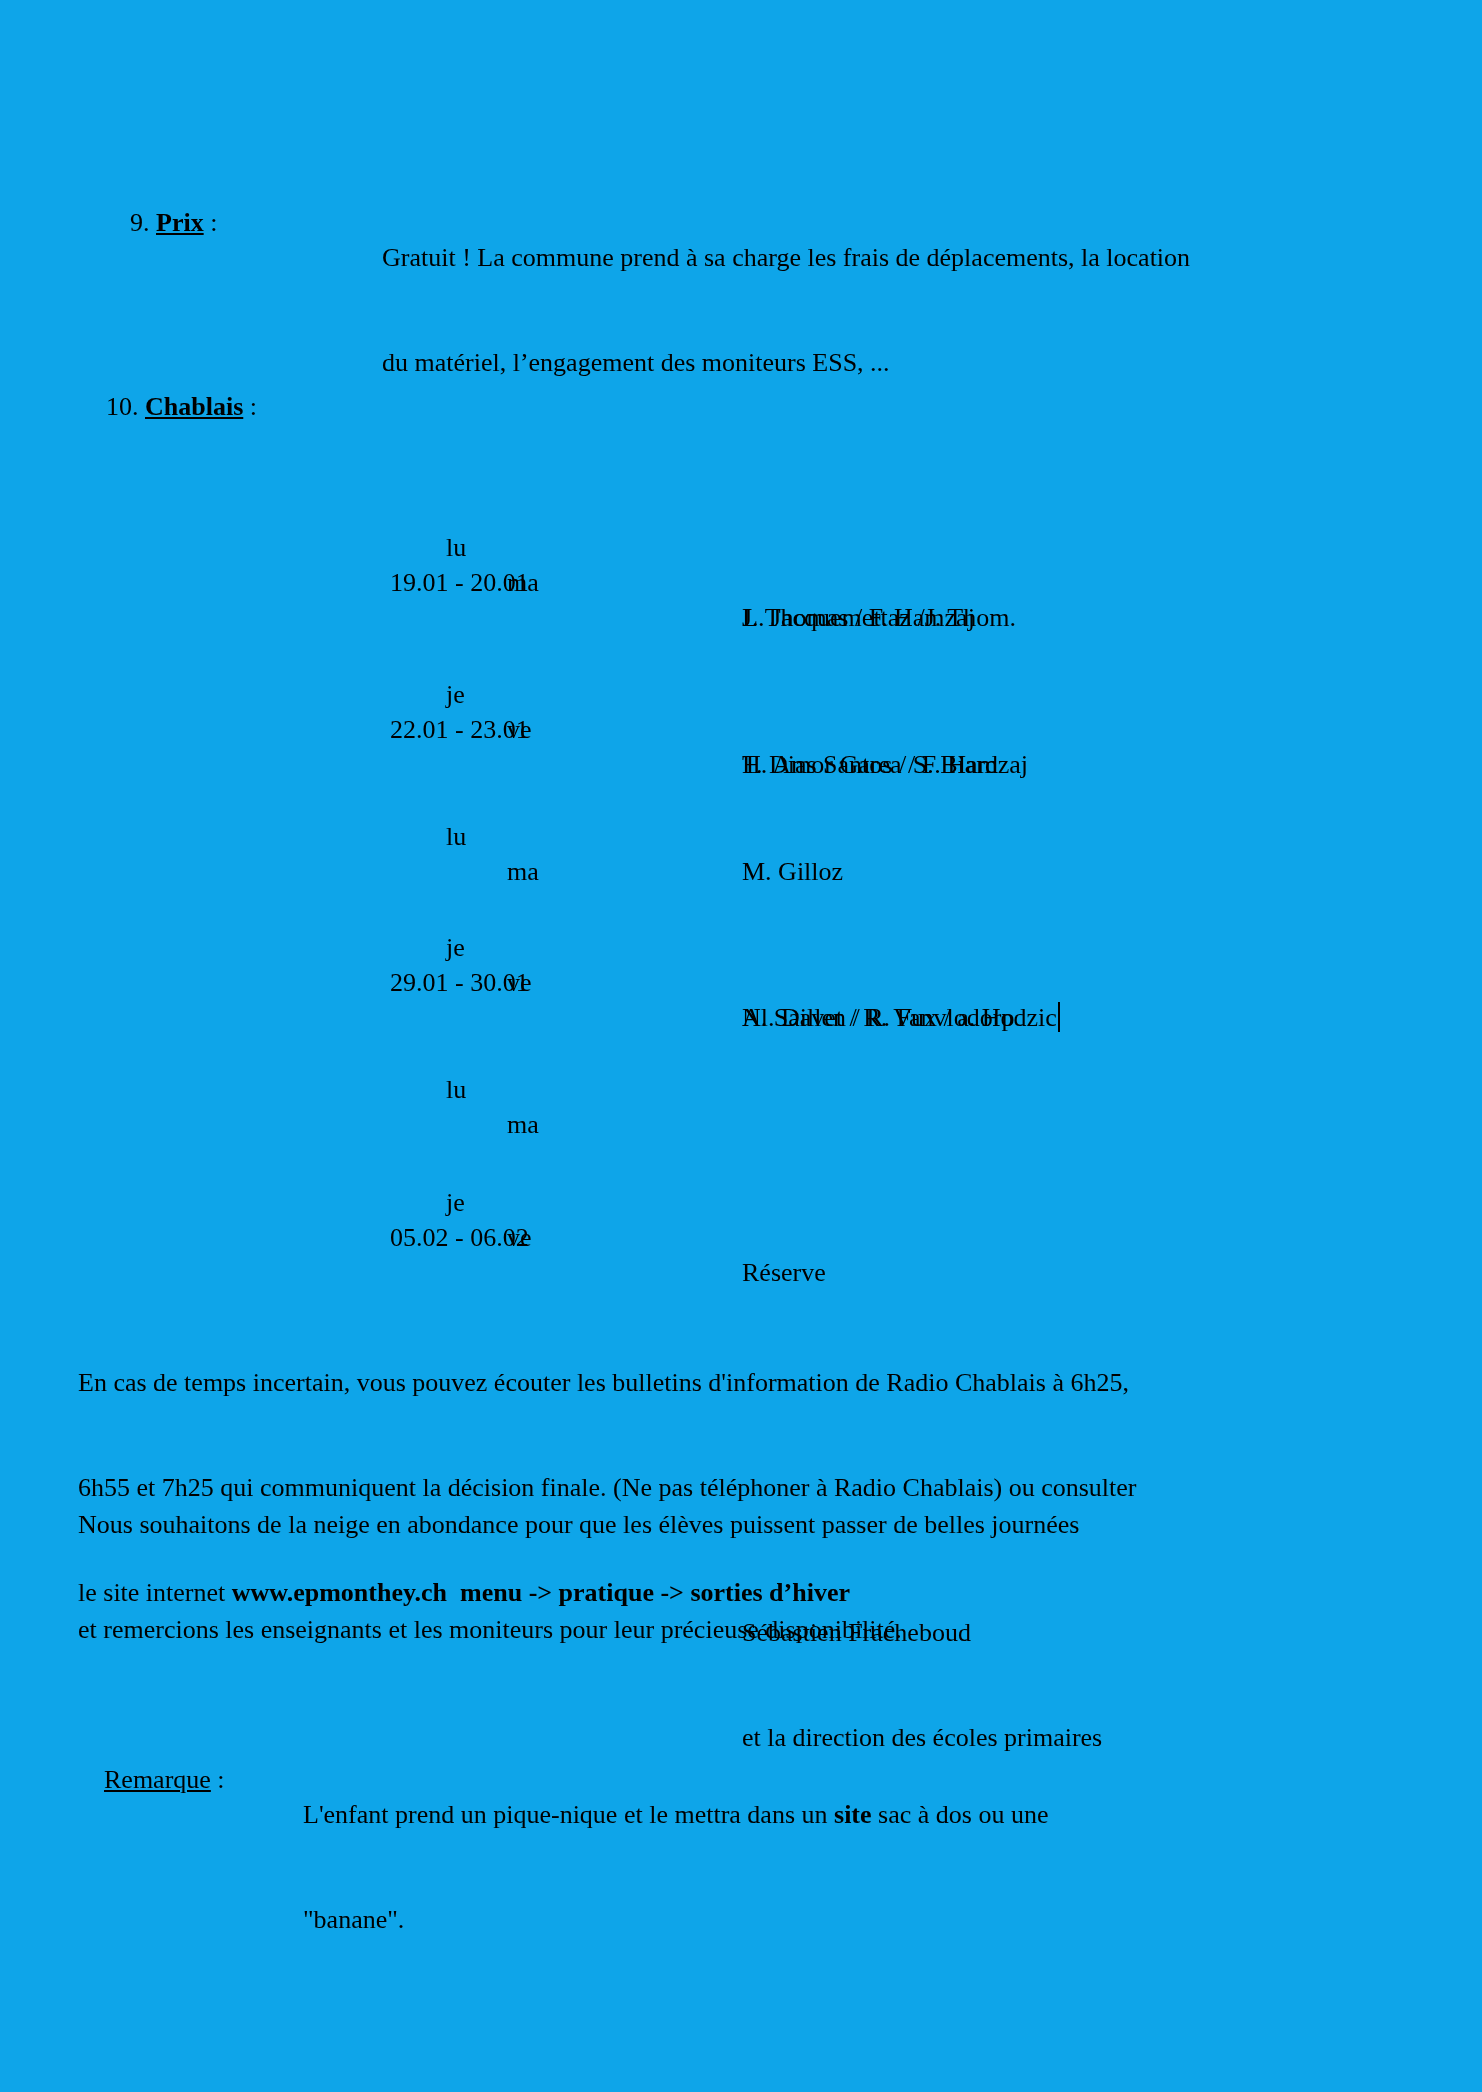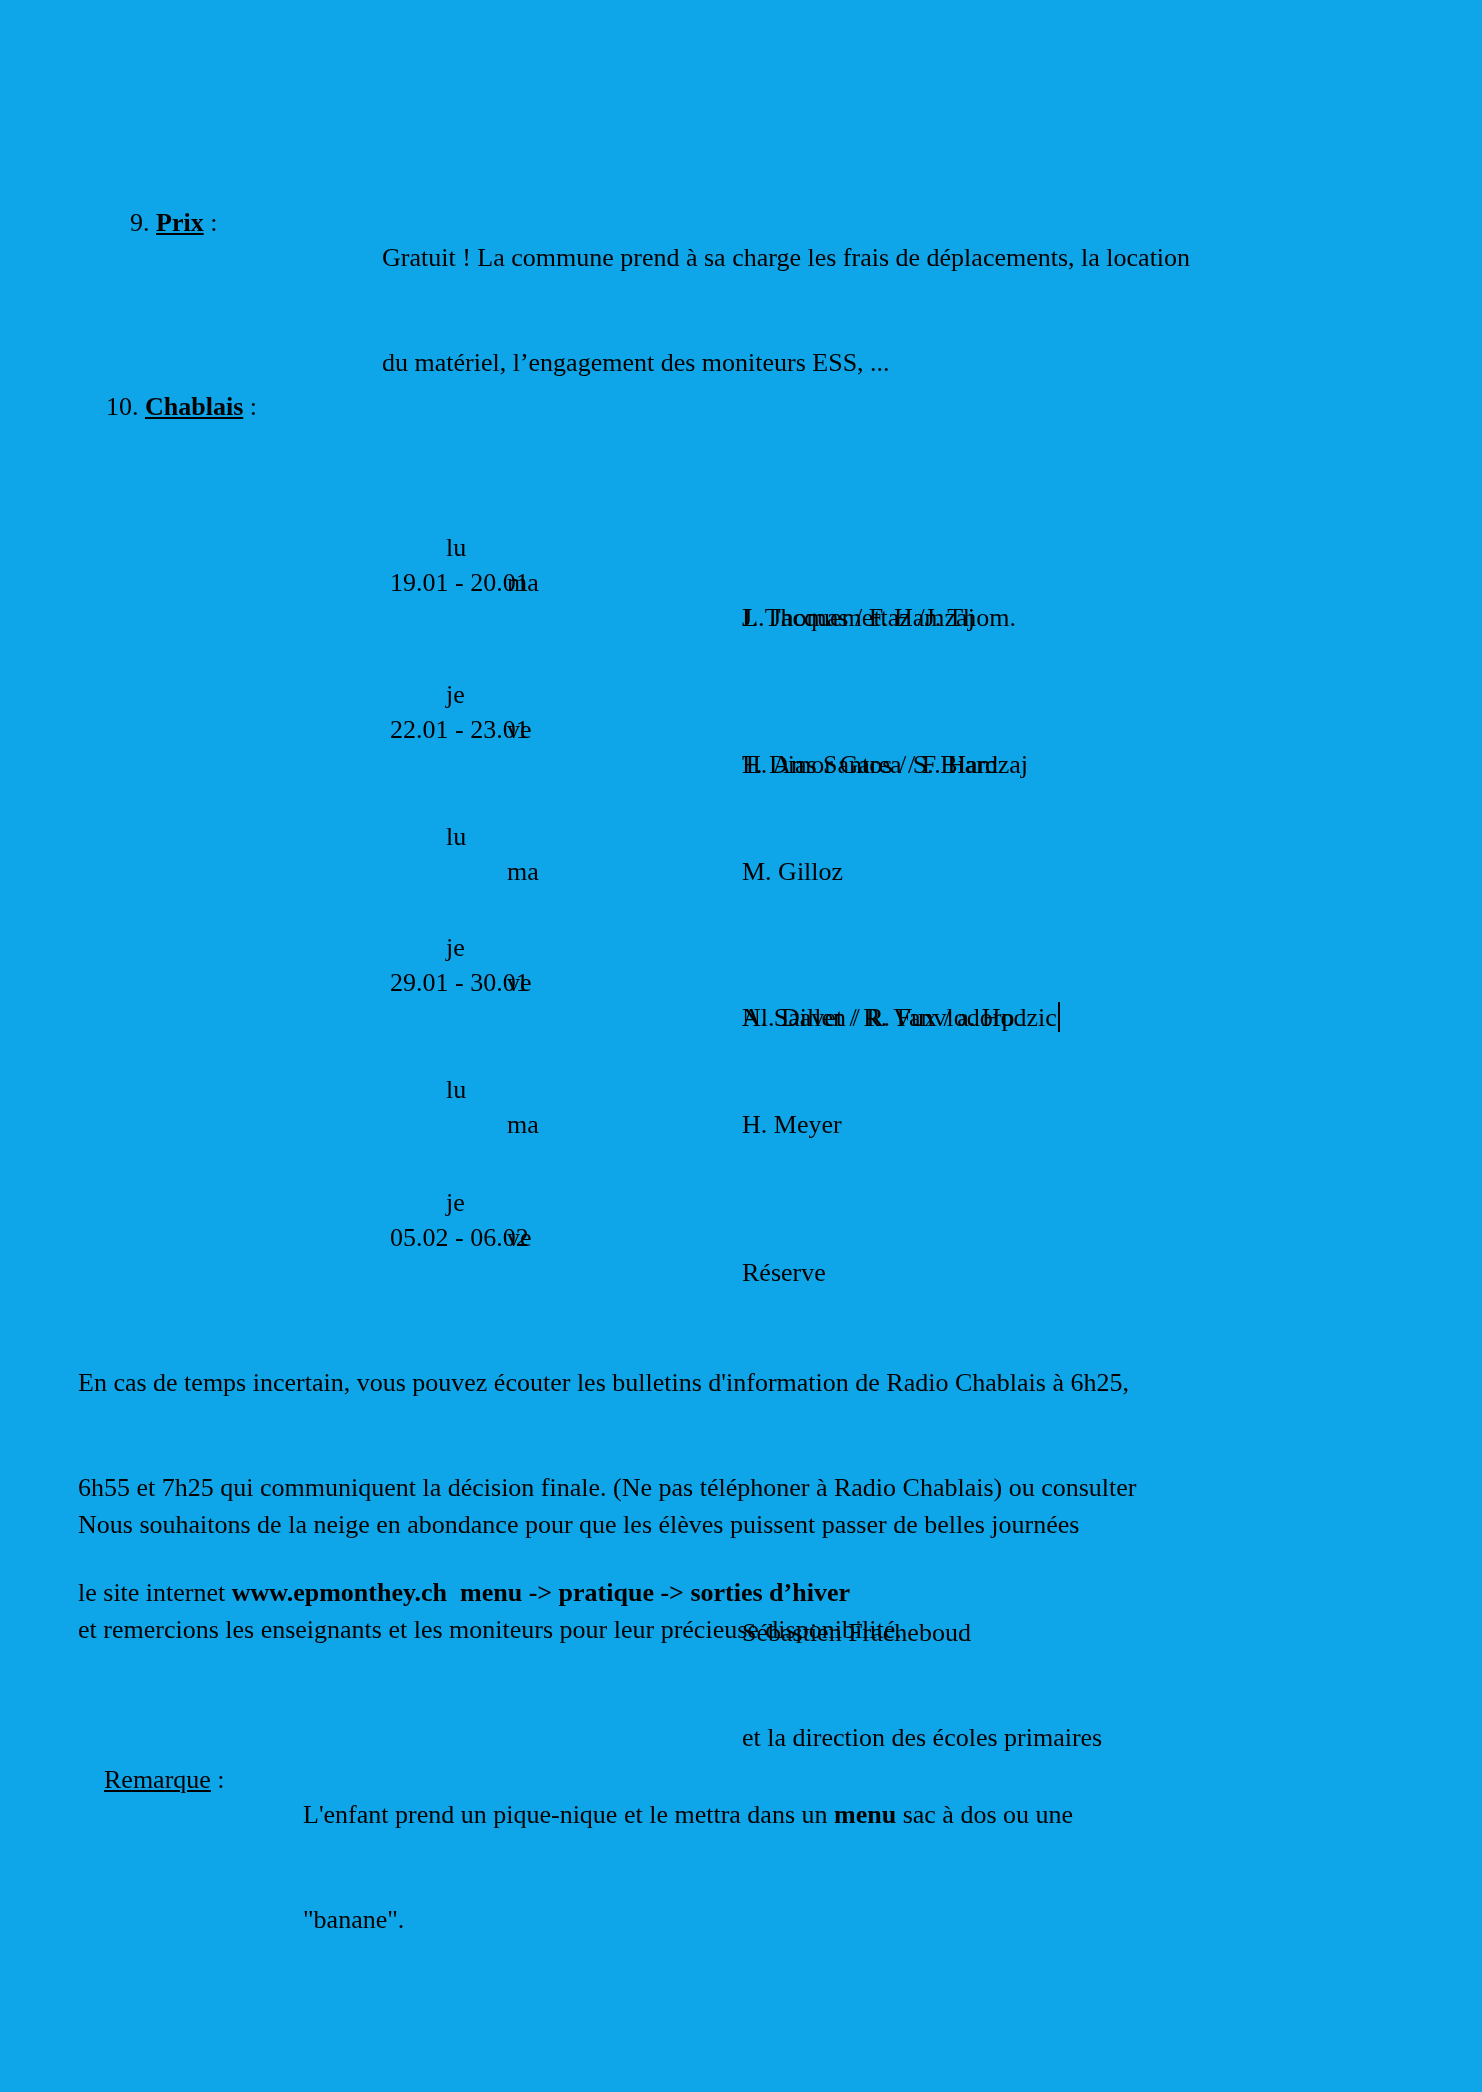--- a/index.html
+++ b/index.html
@@ -121,23 +121,20 @@
     <div class="row">
       <span class="staff">Al. Davet / R. Vanvlodorp</span>
     </div>
   </div>
 
   <div class="sched sched-5">
     <div class="row">
       <span class="day1">lu</span>
       <span class="day2">ma</span>
     </div>
-    <div class="row">
-      <span class="staff">H. Meyer</span>
-    </div>
   </div>
 
   <div class="sched sched-6">
     <div class="row">
       <span class="day1">je</span>
       <span class="day2">ve</span>
     </div>
     <div class="row">
       <span class="dates">05.02 - 06.02</span>
       <span class="staff">Réserve</span>
@@ -160,17 +157,17 @@
 
   <div class="abs signature">
     <div>Sébastien Fracheboud</div>
     <div>et la direction des écoles primaires</div>
   </div>
 
   <div class="abs remarque-label">
     <span class="u">Remarque</span><span> :</span>
   </div>
   <div class="abs remarque-body">
-    <div><span>L'enfant prend un pique-nique et le mettra dans un </span><span class="b">menu</span><span> sac à dos ou une</span></div>
+    <div><span>L'enfant prend un pique-nique et le mettra dans un </span><span class="b">site</span><span> sac à dos ou une</span></div>
     <div>"banane".</div>
   </div>
 
 </div>
 
 </body></html>

